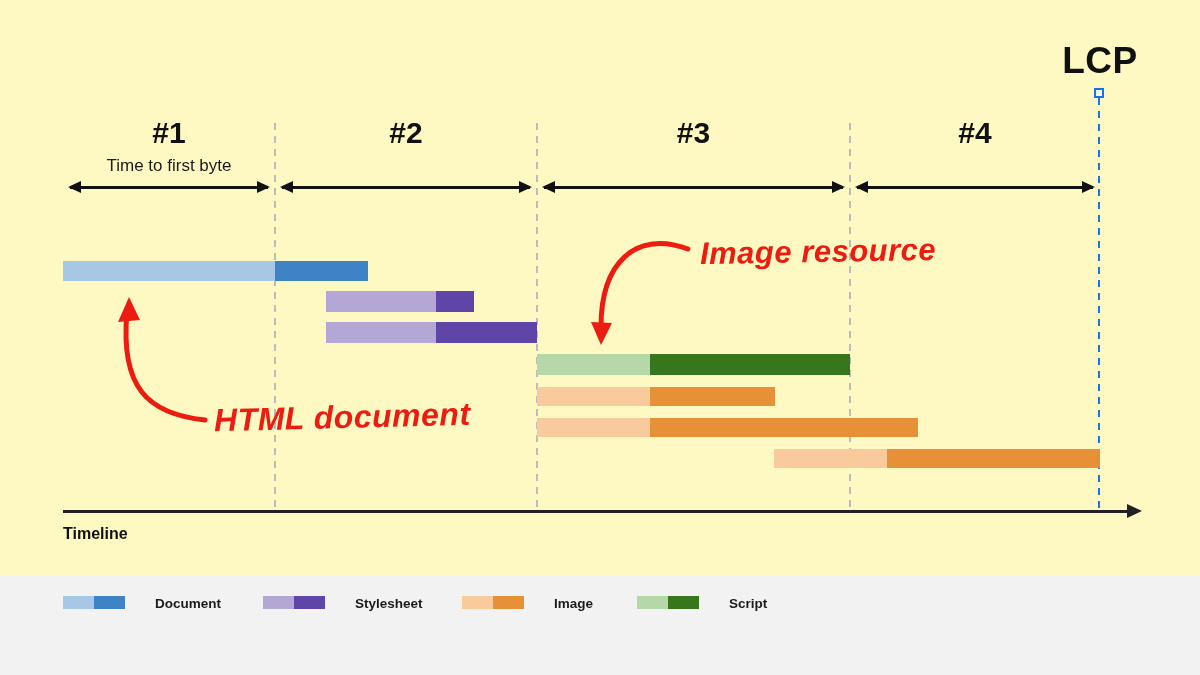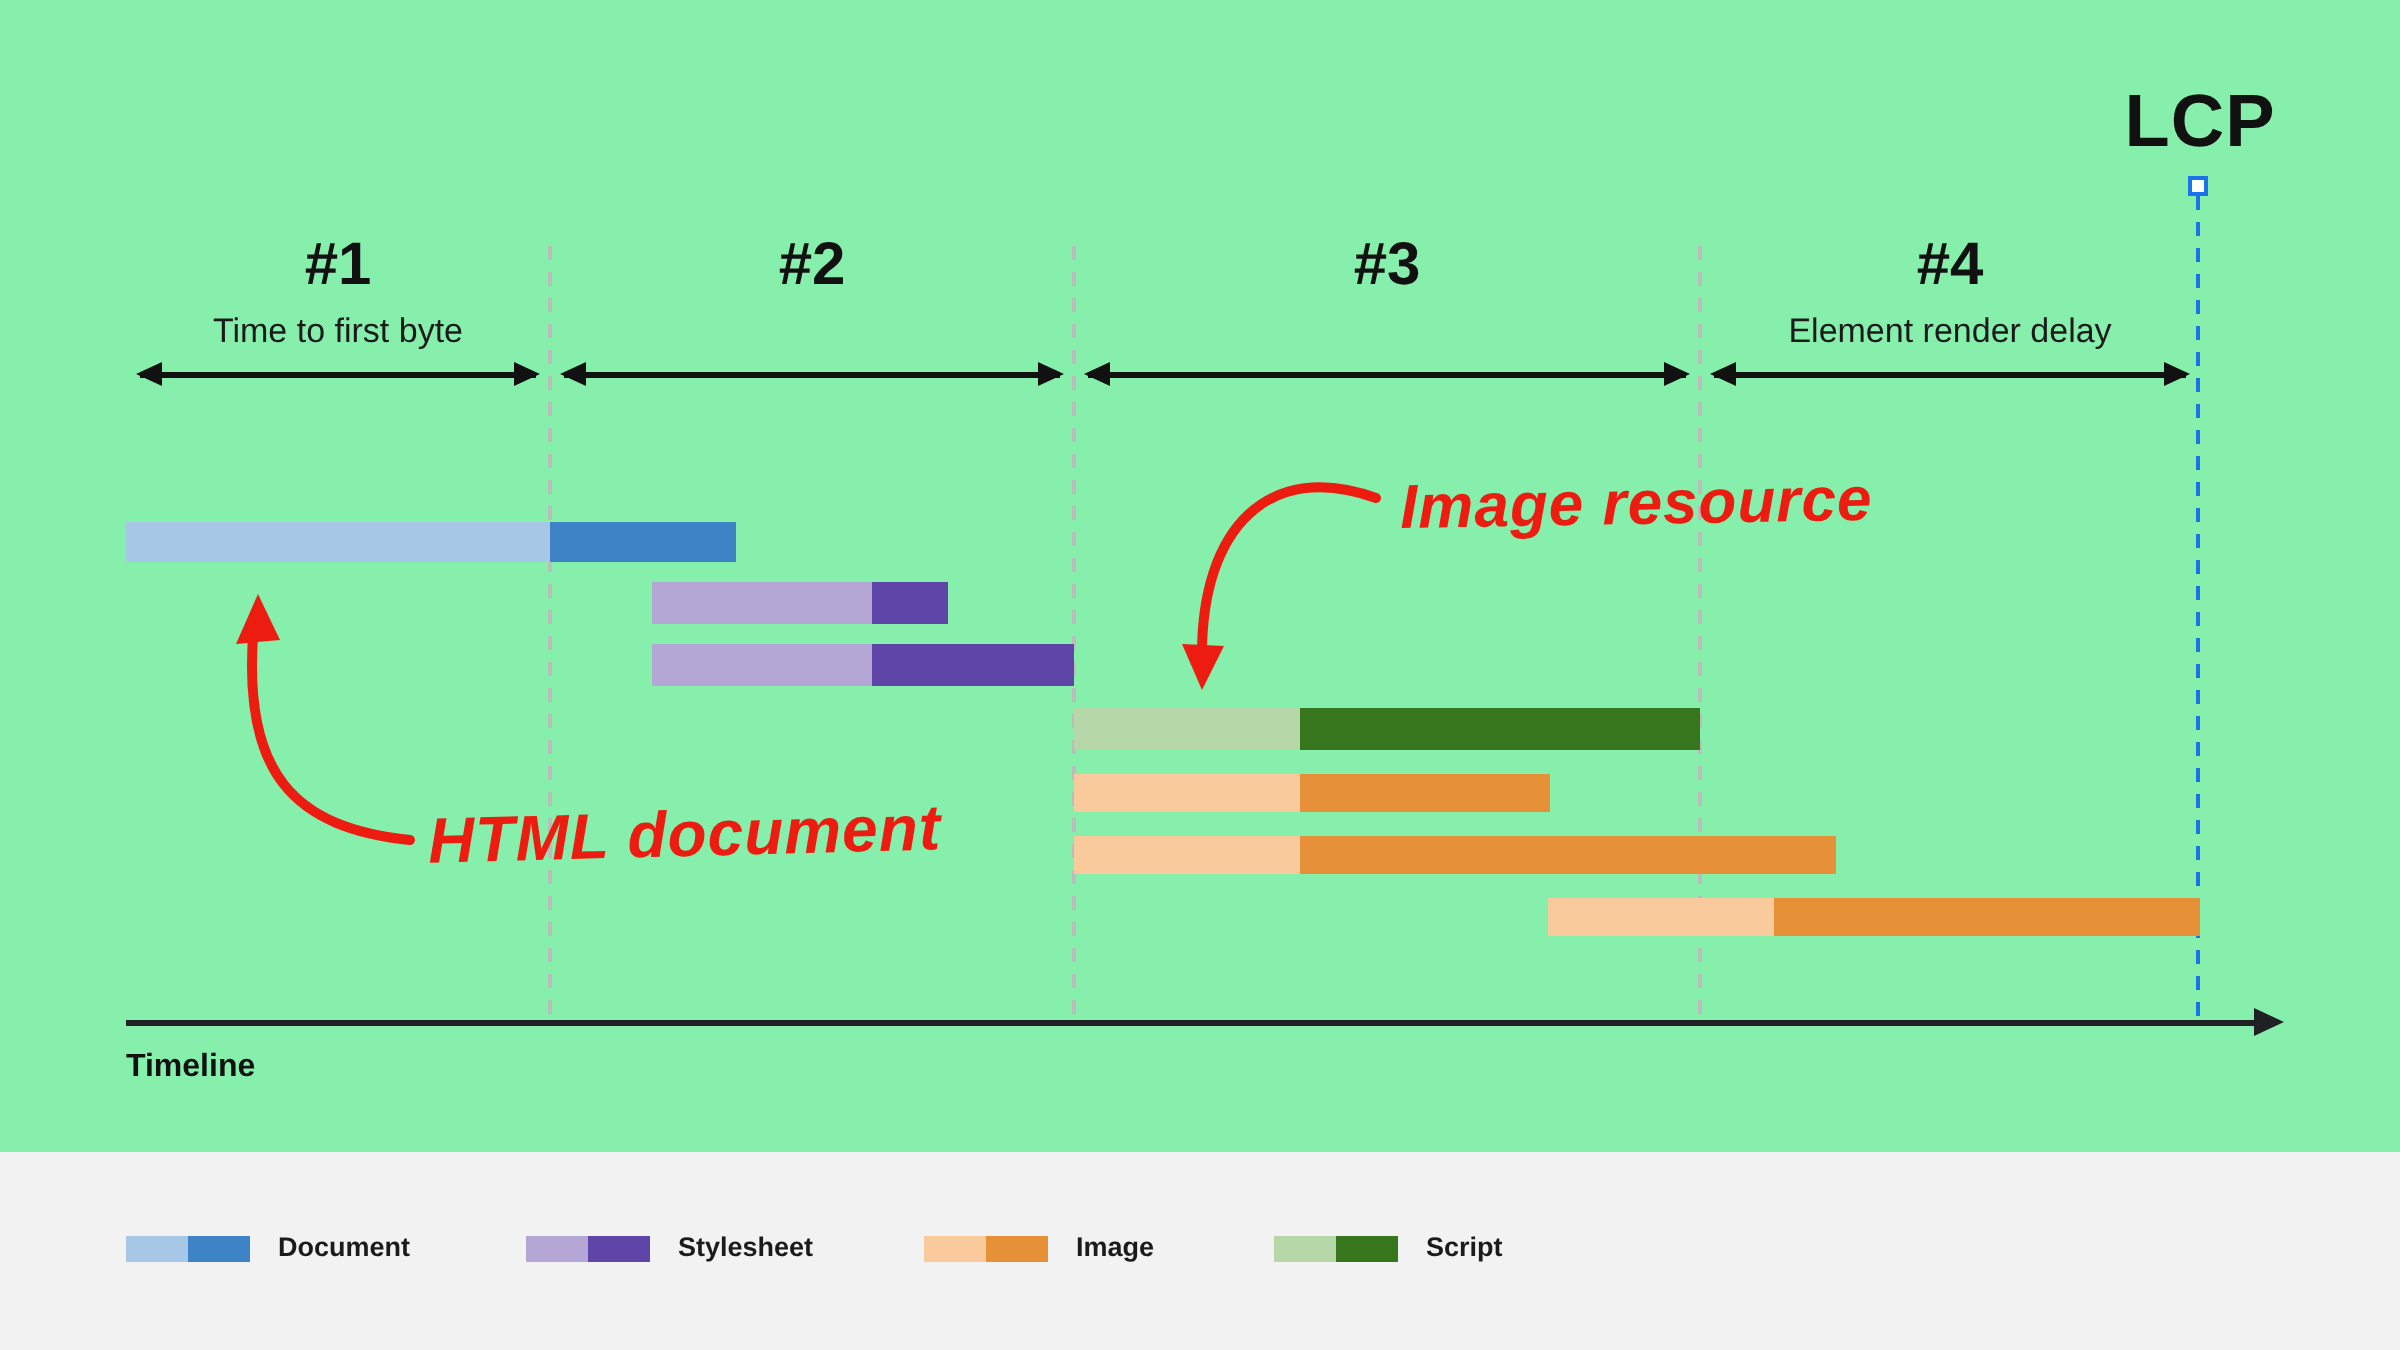--- a/index.html
+++ b/index.html
@@ -1,17 +1,17 @@
 <!DOCTYPE html>
 <html style="--document-light: #a7c7e7; --document-dark: #3d83c6; --stylesheet-light: #b4a7d6; --stylesheet-dark: #5f45a8; --script-light: #f9cb9c; --script-dark: #e69138; --image-light: #b6d7a8; --image-dark: #38761d; --annotation-red: #ed1c11; --lcp-blue: #1a73e8; --divider-gray: #bcbcbc; --axis-black: #202124; --footer-bg: #f2f2f2;"><head>
 <meta charset="utf-8">
 <style>
   html,body{margin:0;padding:0;background:#fff;}
   .stage{
-    position:relative;width:1200px;height:675px;overflow:hidden;background:#86efac;
+    position:relative;width:1200px;height:675px;overflow:hidden;background:#fef9c3;
     font-family:"Liberation Sans","DejaVu Sans",sans-serif;color:#202124;
   }
   .footer{position:absolute;left:0;top:576px;width:1200px;height:99px;background:var(--footer-bg,#f2f2f2);}
   
   .lcp-label{position:absolute;left:1055px;top:40px;width:90px;text-align:center;
     font-size:37px;font-weight:700;letter-spacing:.5px;color:#111;}
   .lcp-marker{position:absolute;left:1094px;top:88px;width:6px;height:6px;background:#fff;
     border:2px solid var(--lcp-blue,#1a73e8);z-index:3;}
   .vline{position:absolute;width:2px;top:123px;height:389px;z-index:1;
     background:repeating-linear-gradient(180deg,var(--divider-gray,#bcbcbc) 0 7px,transparent 7px 13px);}
@@ -34,21 +34,21 @@
   .axis-head{position:absolute;left:1127px;top:504px;width:0;height:0;z-index:2;
     border-top:7.5px solid transparent;border-bottom:7.5px solid transparent;border-left:15px solid var(--axis-black,#202124);}
   .axis-label{position:absolute;left:63px;top:525px;font-size:16px;font-weight:700;color:#111;}
   
   .annotation{position:absolute;color:var(--annotation-red,#ed1c11);font-style:italic;font-weight:600;
     white-space:nowrap;z-index:4;letter-spacing:.5px;}
   .annotation.html-doc{left:214px;top:399px;font-size:32px;transform:rotate(-1.5deg);}
   .annotation.img-res{left:700px;top:234px;font-size:31px;transform:rotate(-1deg);}
   .arrow-overlay{position:absolute;left:0;top:0;width:1200px;height:675px;z-index:3;pointer-events:none;}
   
-  .legend-item{position:absolute;top:616px;display:flex;align-items:flex-end;gap:14px;}
+  .legend-item{position:absolute;top:596px;display:flex;align-items:flex-start;gap:30px;}
   .swatch{display:flex;width:62px;height:13px;}
   .swatch span{width:31px;height:13px;}
   .legend-label{font-size:13.5px;font-weight:700;color:#1b1b1b;}
   .sw-document-a{background:var(--document-light);} .sw-document-b{background:var(--document-dark);}
   .sw-stylesheet-a{background:var(--stylesheet-light);} .sw-stylesheet-b{background:var(--stylesheet-dark);}
   .sw-script-a{background:var(--script-light);} .sw-script-b{background:var(--script-dark);}
   .sw-image-a{background:var(--image-light);} .sw-image-b{background:var(--image-dark);}
 </style>
 </head>
 <body>
@@ -73,21 +73,20 @@
   <div class="phase" style="left:275px;width:262px">
     <div class="phase-number">#2</div>
     <div class="phase-arrow"></div>
   </div>
   <div class="phase" style="left:537px;width:313px">
     <div class="phase-number">#3</div>
     <div class="phase-arrow"></div>
   </div>
   <div class="phase" style="left:850px;width:250px">
     <div class="phase-number">#4</div>
-    <div class="phase-sub">Element render delay</div>
     <div class="phase-arrow"></div>
   </div>
 
   <div>
       <div class="bar" style="left: 63px; top: 261px; width: 305px; height: 20px;">
         <div class="seg" style="width: 212px; background: var(--document-light);"></div>
         <div class="seg" style="width: 93px; background: var(--document-dark);"></div>
       </div>
       <div class="bar" style="left: 326px; top: 291px; width: 148px; height: 21px;">
         <div class="seg" style="width: 110px; background: var(--stylesheet-light);"></div>

